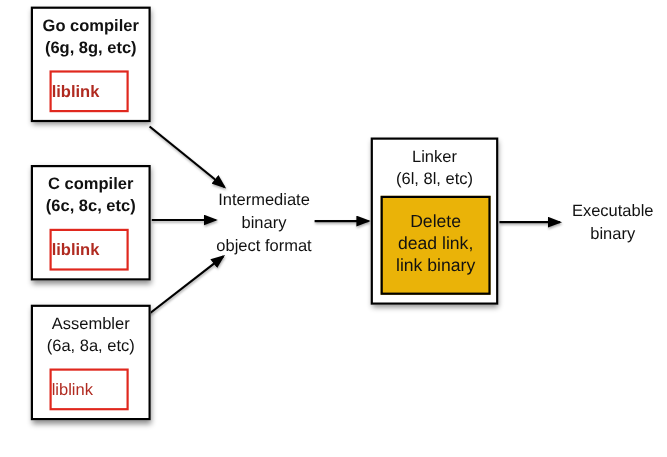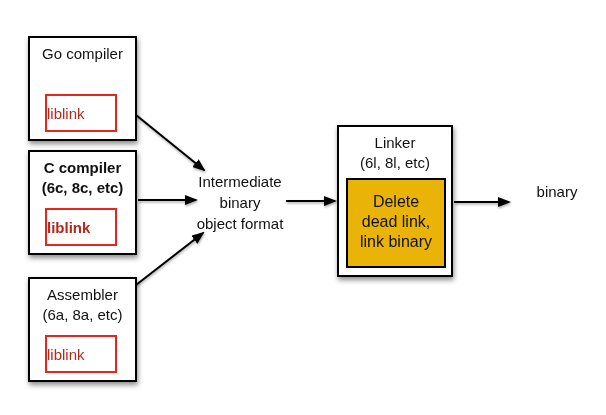--- a/index.html
+++ b/index.html
@@ -13,21 +13,21 @@
     overflow: hidden;
   }
   .node {
     position: absolute;
     box-sizing: border-box;
     border: 2px solid #000000;
     background: #ffffff;
     box-shadow: 1px 3px 5px rgba(0,0,0,0.45);
     text-align: center;
   }
-  .node-go  { left: 28px;  top: 36px;  width: 109px; height: 105px; }
+  .node-go  { left: 28px;  top: 6px;  width: 109px; height: 105px; font-weight: bold; }
   .node-c   { left: 28px;  top: 150px; width: 109px; height: 105px; font-weight: bold; }
   .node-asm { left: 28px;  top: 277px; width: 109px; height: 105px; }
   .node-linker { left: 337px; top: 125px; width: 116px; height: 152px; }
   .node-title {
     margin-top: 6px;
     font-size: 15px;
     line-height: 20px;
   }
   .lib {
     position: absolute;
@@ -86,20 +86,21 @@
       <line x1="138" y1="200" x2="196" y2="200" marker-end="url(#ah)"></line>
       <line x1="136" y1="285" x2="203" y2="233" marker-end="url(#ah)"></line>
       <line x1="286" y1="201" x2="335" y2="201" marker-end="url(#ah)"></line>
       <line x1="454" y1="202" x2="509" y2="202" marker-end="url(#ah)"></line>
     </g>
   </svg>
 
   <div class="node node-go">
     <div class="node-title">
       <div>Go compiler</div>
+      <div>(6g, 8g, etc)</div>
     </div>
     <div class="lib">
       <span>liblink</span>
     </div>
   </div>
 
   <div class="node node-c">
     <div class="node-title">
       <div>C compiler</div>
       <div>(6c, 8c, etc)</div>
@@ -131,16 +132,17 @@
       <div>(6l, 8l, etc)</div>
     </div>
     <div class="linker-inner">
       <div>Delete</div>
       <div>dead link,</div>
       <div>link binary</div>
     </div>
   </div>
 
   <div class="float-label label-executable">
+    <div>Executable</div>
     <div>binary</div>
   </div>
 
 </div>
 
 </body></html>

